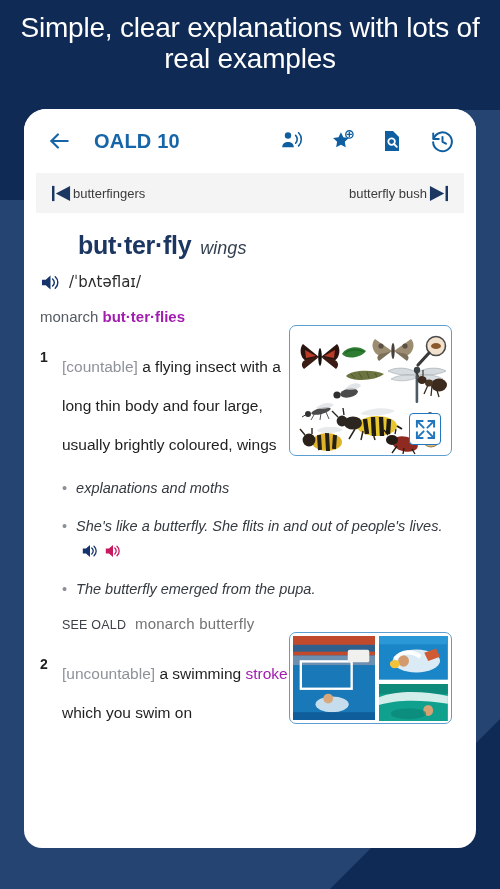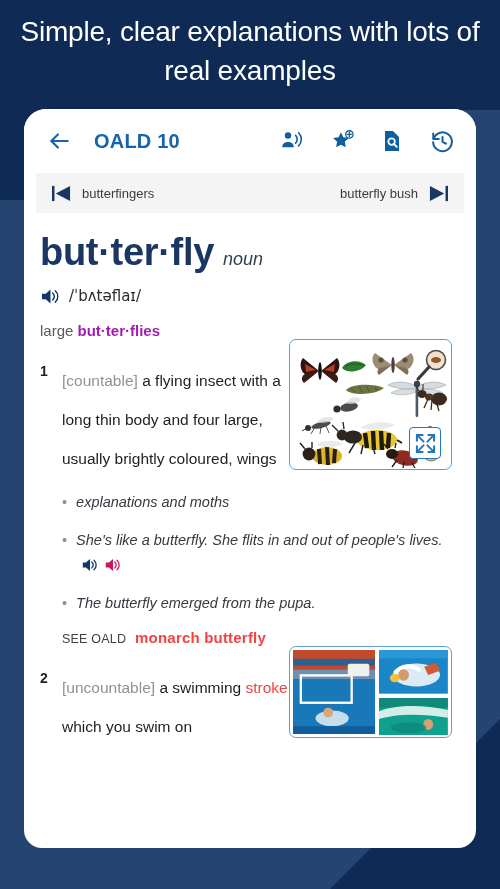--- a/index.html
+++ b/index.html
@@ -45,21 +45,21 @@
   }
 
   
   .promo {
     position: absolute;
     left: 0; top: 12px;
     width: 500px;
     text-align: center;
     color: #ffffff;
     font-size: 28px;
-    line-height: 39px;
+    line-height: 31px;
     font-weight: 400;
     letter-spacing: -0.2px;
     z-index: 5;
   }
 
   
   .card {
     position: absolute;
     left: 24px; top: 109px;
     width: 452px;
@@ -113,43 +113,43 @@
     background: #f4f4f4;
     display: flex;
     align-items: center;
     justify-content: space-between;
     padding: 0 14px;
     flex-shrink: 0;
   }
   .nav-link {
     display: flex;
     align-items: center;
-    gap: 9px;
     font-size: 13px;
     color: #3b3b3b;
     cursor: pointer;
   }
   .nav-arrow { color: #1b3661; display:flex; }
 
   
   .entry {
     padding: 0 12px;
   }
 
   .headword-row {
     display: flex;
     align-items: baseline;
     gap: 9px;
     padding: 18px 4px 0 4px;
   }
   .headword {
-    font-size: 38px;
+    font-size: 25px;
     font-weight: 700;
     color: #1b3661;
     letter-spacing: -0.3px;
+    margin-left: 38px;
   }
   .pos {
     font-size: 18px;
     font-style: italic;
     color: #33404f;
   }
 
   .pron-row {
     display: flex;
     align-items: flex-start;
@@ -199,21 +199,21 @@
     padding-top: 2px;
   }
   .sense-body { flex: 1; min-width: 0; }
   .def {
     font-size: 15.5px;
     line-height: 39px;
     color: #1f1f1f;
     max-width: 250px;
   }
   .gram { color: #8d9299; }
-  .xref-green { color: #ef4444; }
+  .xref-green { color: #a21caf; }
 
   .examples { margin-top: 12px; }
   .ex {
     display: flex;
     gap: 9px;
     font-size: 14.5px;
     font-style: italic;
     line-height: 25px;
     color: #343a40;
     margin-bottom: 13px;
@@ -229,22 +229,22 @@
   }
 
   .see-also {
     margin-top: 2px;
     font-size: 13.5px;
     color: #3b4147;
     letter-spacing: 0.2px;
   }
   .see-also .label { font-size: 12.5px; }
   .see-also .target {
-    color: #ef4444;
-    font-weight: 700;
+    color: #737373;
+    font-weight: 400;
     font-size: 15px;
     margin-left: 5px;
     cursor: pointer;
   }
 
   
   .illus {
     position: absolute;
     border: 1.4px solid #5b9fd0;
     border-radius: 7px;
@@ -366,37 +366,37 @@
           <rect x="19.4" y="2" width="2.6" height="16"></rect>
         </svg>
       </span>
     </div>
   </div>
 
   <div class="entry">
 
     <div class="headword-row">
       <span class="headword">but·ter·fly</span>
-      <span class="pos">noun</span>
+      <span class="pos">wings</span>
     </div>
 
     <div class="pron-row">
       <span class="spk spk-uk">
         <svg width="21" height="19" viewBox="0 0 22 20" fill="currentColor">
           <path d="M2 7h4l5-4.4v14.8L6 13H2z"></path>
           <path d="M13.2 6.3c1.1 1 1.8 2.3 1.8 3.7s-.7 2.7-1.8 3.7" fill="none" stroke="currentColor" stroke-width="1.5" stroke-linecap="round"></path>
           <path d="M16 4c1.7 1.5 2.7 3.6 2.7 6s-1 4.5-2.7 6" fill="none" stroke="currentColor" stroke-width="1.5" stroke-linecap="round"></path>
         </svg>
       </span>
       <span class="ipa">/ˈbʌtəflaɪ/</span>
     </div>
 
 
     <div class="plural-row">
-      <span>large</span>
+      <span>monarch</span>
       <b>but·ter·flies</b>
     </div>
 
 
     
     <div class="sense">
       <div class="sense-num">1</div>
       <div class="sense-body">
         <div class="def">
           <span class="gram">[countable]</span>

